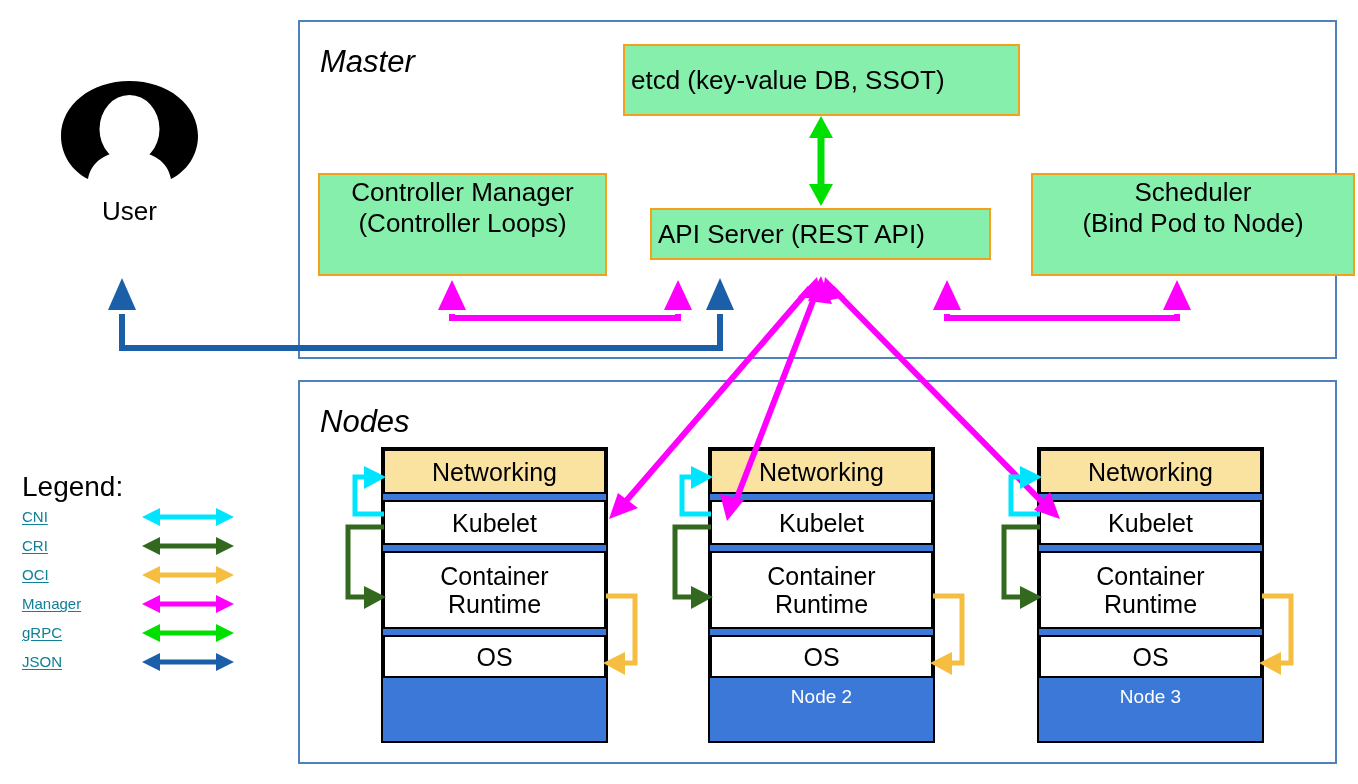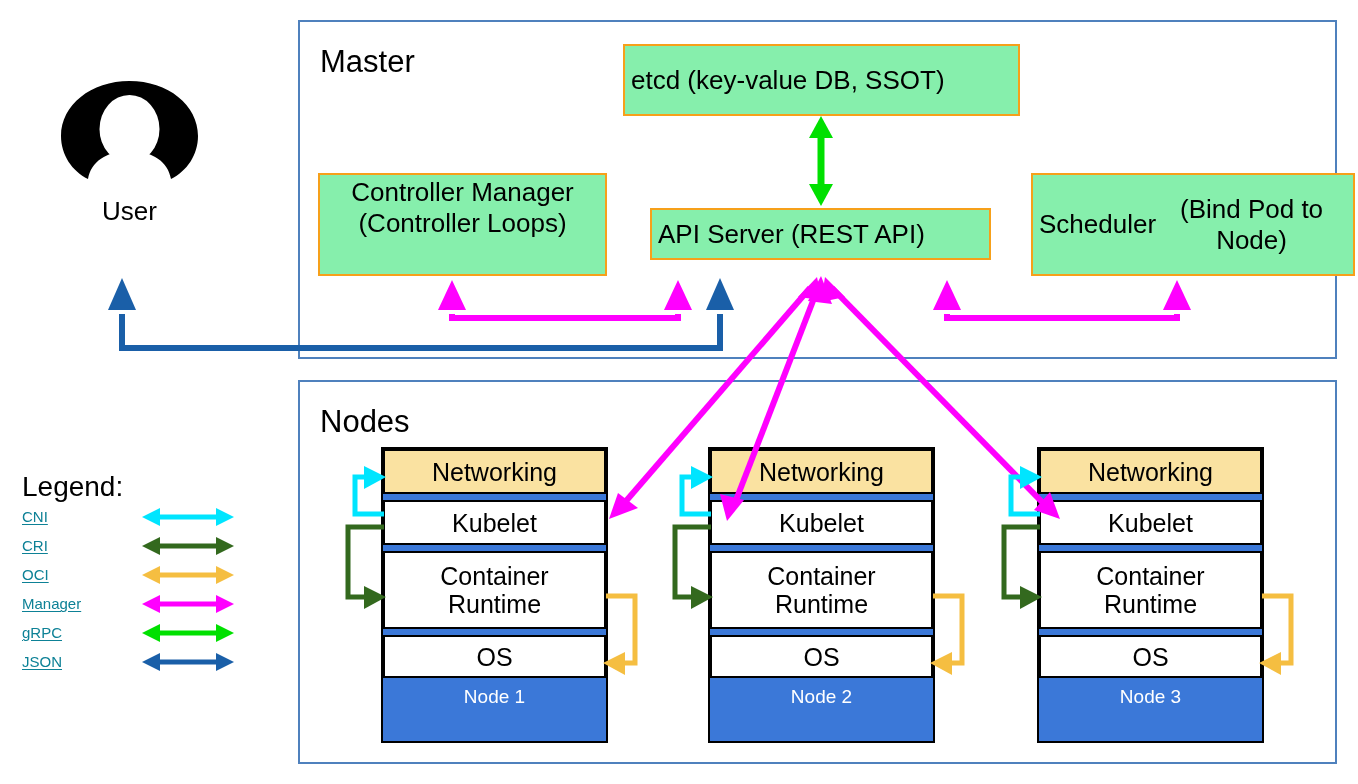--- a/index.html
+++ b/index.html
@@ -21,20 +21,21 @@
     position: absolute;
     border: 2px solid #4F81BD;
     background: transparent;
   }
   .group-title {
     position: absolute;
     font-size: 31px;
     line-height: 1;
     color: #000;
     white-space: nowrap;
+    font-style: italic;
   }
 
   
   .master-box {
     position: absolute;
     border: 2.5px solid #F6A01A;
     background: #86efac;
     display: flex;
     align-items: center;
     justify-content: flex-start;
@@ -140,21 +141,21 @@
 
   <div class="master-box" style="left:318px; top:173px; width:289px; height:103px; flex-direction:column;">
     <span class="ml">Controller Manager</span>
     <span class="ml">(Controller Loops)</span>
   </div>
 
   <div class="master-box" style="left:650px; top:208px; width:341px; height:52px;">
     <span class="ml">API Server (REST API)</span>
   </div>
 
-  <div class="master-box" style="left:1031px; top:173px; width:324px; height:103px; flex-direction:row;">
+  <div class="master-box" style="left:1031px; top:173px; width:324px; height:103px; flex-direction:column;">
     <span class="ml">Scheduler</span>
     <span class="ml">(Bind Pod to Node)</span>
   </div>
 
   <div class="group-box" style="left:298px; top:380px; width:1039px; height:384px;"></div>
   <div class="group-title" style="left:320px; top:406px;">Nodes</div>
 
   <div class="node" style="left:381px; top:447px; width:227px; height:296px;">
     <div class="node-layer net" style="height:45px;">
       <span>Networking</span>
@@ -162,21 +163,20 @@
     <div class="node-layer" style="height:45px;">
       <span>Kubelet</span>
     </div>
     <div class="node-layer" style="height:78px; flex-direction:column;">
       <span>Container</span>
       <span>Runtime</span>
     </div>
     <div class="node-layer" style="height:43px; margin-bottom:0;">
       <span>OS</span>
     </div>
-    <div class="node-name">Node 1</div>
   </div>
 
   <div class="node" style="left:708px; top:447px; width:227px; height:296px;">
     <div class="node-layer net" style="height:45px;">
       <span>Networking</span>
     </div>
     <div class="node-layer" style="height:45px;">
       <span>Kubelet</span>
     </div>
     <div class="node-layer" style="height:78px; flex-direction:column;">

